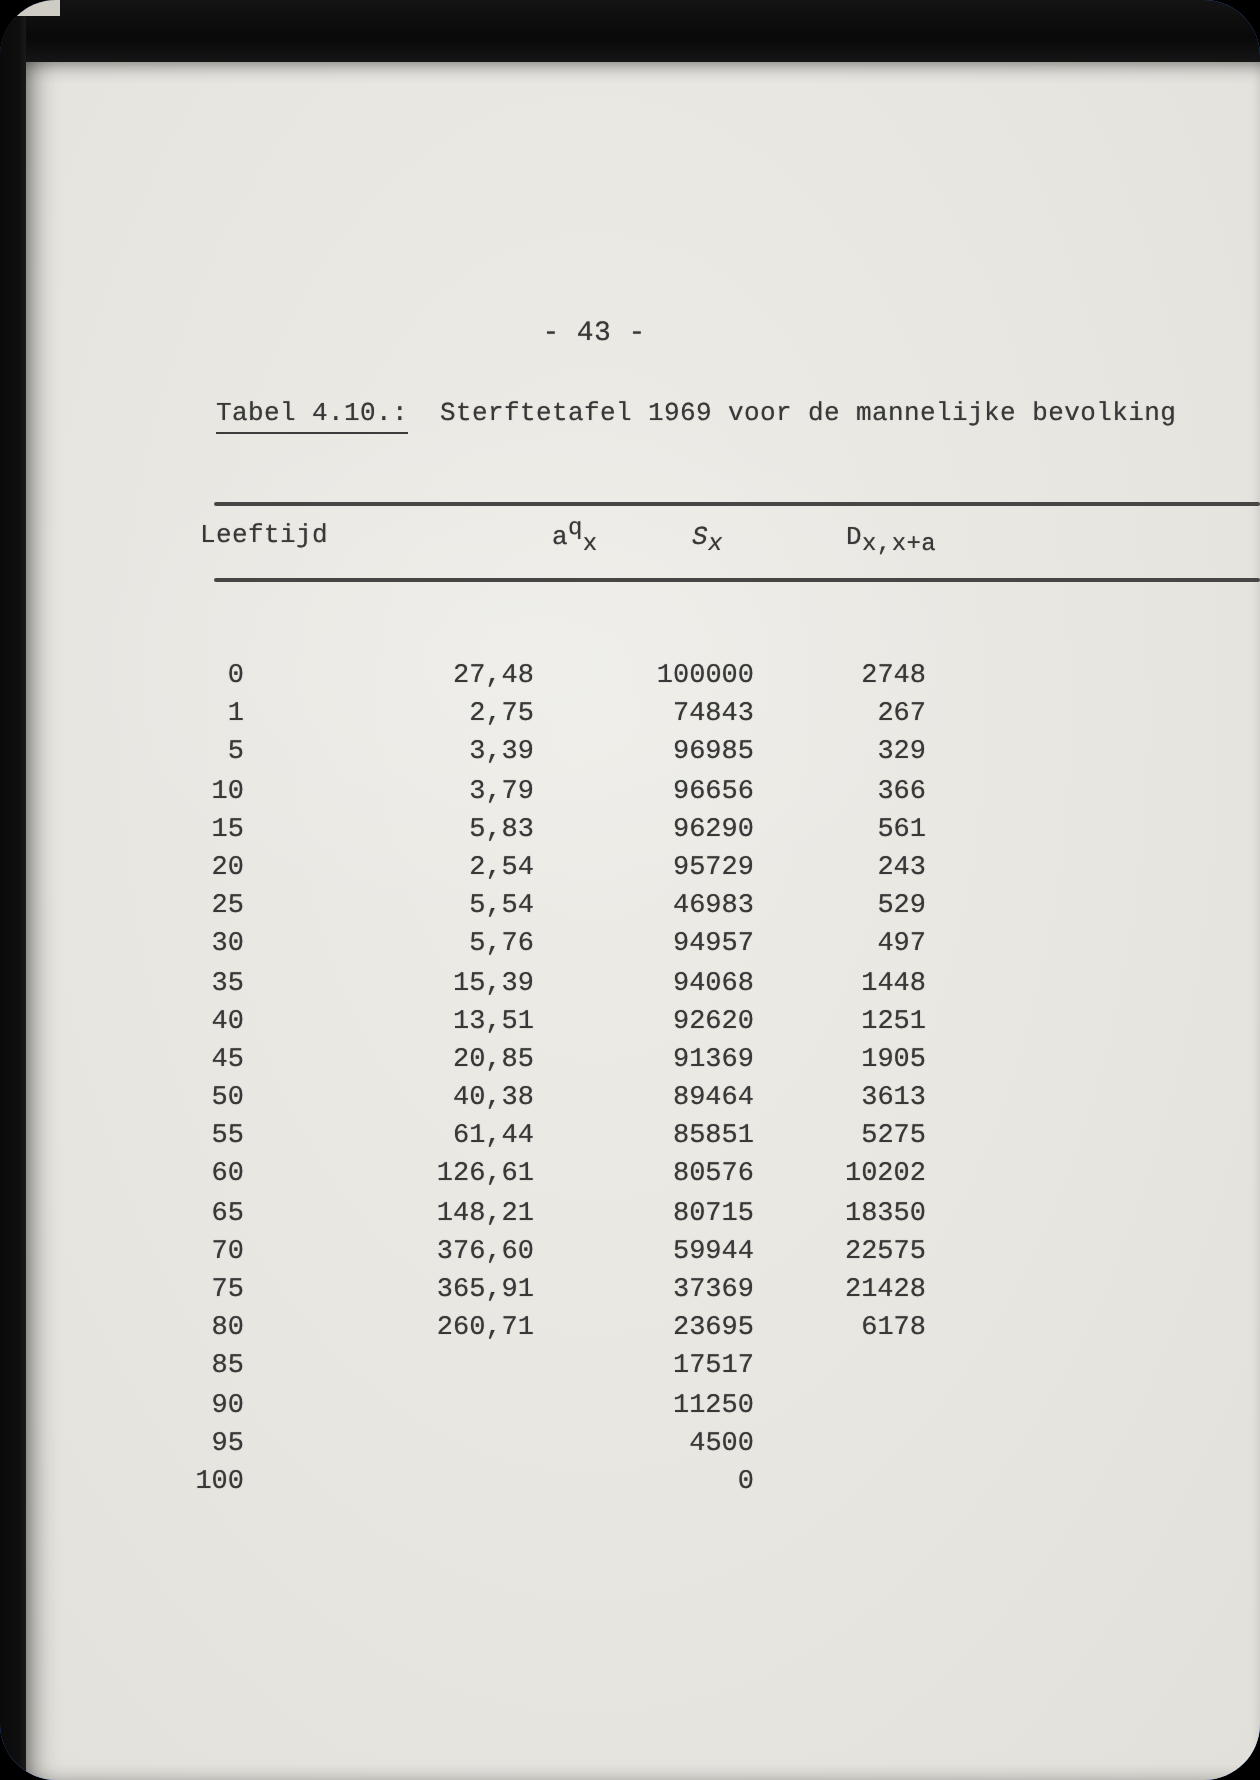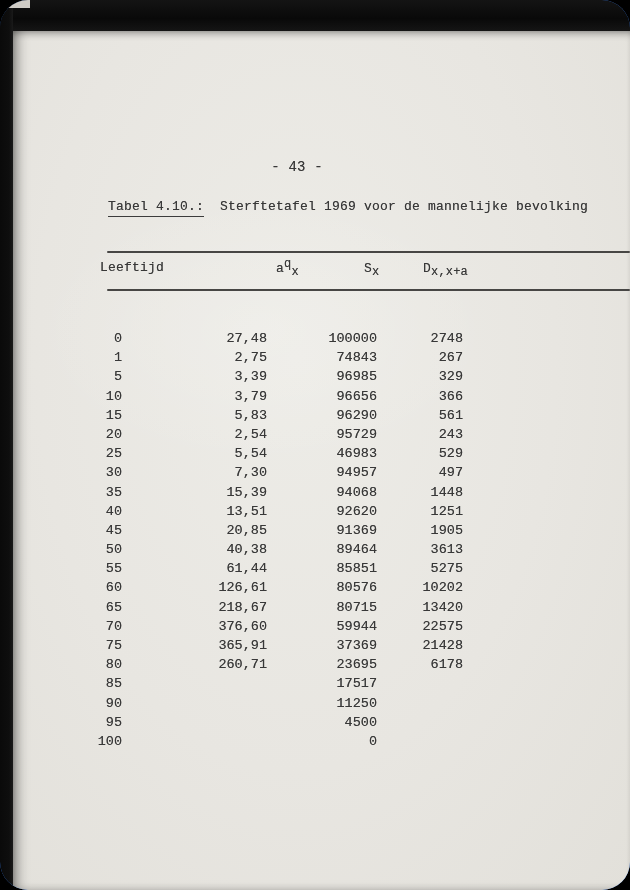--- a/index.html
+++ b/index.html
@@ -54,21 +54,21 @@
   .title-text{margin-left:16px;}
   .rule{
     position:absolute;left:107px;width:523px;height:2px;
     background:#474644;border-radius:1px;
   }
   .rule-top{top:251px;}
   .rule-mid{top:289px;}
   .thead{position:absolute;top:0;left:0;font-size:13px;}
   .h-age{position:absolute;left:100px;top:260px;}
   .h-aqx{position:absolute;left:237px;top:261px;margin-left:39px;}
-  .h-sx{position:absolute;left:364px;top:261px;}
+  .h-sx{position:absolute;left:346px;top:261px;font-style:italic;}
   .h-dx{position:absolute;left:423px;top:261px;}
   .supc{position:relative;top:-5px;font-size:12px;}
   .subc{position:relative;top:3px;font-size:12px;}
   .tbody{
     position:absolute;left:92px;top:329px;
     display:grid;
     grid-template-columns:30px 145px 110px 86px;
     grid-auto-rows:19.2px;
     font-size:13.5px;
   }
@@ -108,28 +108,28 @@
     <div class="rule rule-mid"></div>
 
     <div class="tbody">
         <div class="trow"><div class="cell cell-age">0</div><div class="cell cell-aqx">27,48</div><div class="cell cell-sx">100000</div><div class="cell cell-dx">2748</div></div>
         <div class="trow"><div class="cell cell-age">1</div><div class="cell cell-aqx">2,75</div><div class="cell cell-sx">74843</div><div class="cell cell-dx">267</div></div>
         <div class="trow"><div class="cell cell-age">5</div><div class="cell cell-aqx">3,39</div><div class="cell cell-sx">96985</div><div class="cell cell-dx">329</div></div>
         <div class="trow"><div class="cell cell-age">10</div><div class="cell cell-aqx">3,79</div><div class="cell cell-sx">96656</div><div class="cell cell-dx">366</div></div>
         <div class="trow"><div class="cell cell-age">15</div><div class="cell cell-aqx">5,83</div><div class="cell cell-sx">96290</div><div class="cell cell-dx">561</div></div>
         <div class="trow"><div class="cell cell-age">20</div><div class="cell cell-aqx">2,54</div><div class="cell cell-sx">95729</div><div class="cell cell-dx">243</div></div>
         <div class="trow"><div class="cell cell-age">25</div><div class="cell cell-aqx">5,54</div><div class="cell cell-sx">46983</div><div class="cell cell-dx">529</div></div>
-        <div class="trow"><div class="cell cell-age">30</div><div class="cell cell-aqx">7,30</div><div class="cell cell-sx">94957</div><div class="cell cell-dx">497</div></div>
+        <div class="trow"><div class="cell cell-age">30</div><div class="cell cell-aqx">5,76</div><div class="cell cell-sx">94957</div><div class="cell cell-dx">497</div></div>
         <div class="trow"><div class="cell cell-age">35</div><div class="cell cell-aqx">15,39</div><div class="cell cell-sx">94068</div><div class="cell cell-dx">1448</div></div>
         <div class="trow"><div class="cell cell-age">40</div><div class="cell cell-aqx">13,51</div><div class="cell cell-sx">92620</div><div class="cell cell-dx">1251</div></div>
         <div class="trow"><div class="cell cell-age">45</div><div class="cell cell-aqx">20,85</div><div class="cell cell-sx">91369</div><div class="cell cell-dx">1905</div></div>
         <div class="trow"><div class="cell cell-age">50</div><div class="cell cell-aqx">40,38</div><div class="cell cell-sx">89464</div><div class="cell cell-dx">3613</div></div>
         <div class="trow"><div class="cell cell-age">55</div><div class="cell cell-aqx">61,44</div><div class="cell cell-sx">85851</div><div class="cell cell-dx">5275</div></div>
         <div class="trow"><div class="cell cell-age">60</div><div class="cell cell-aqx">126,61</div><div class="cell cell-sx">80576</div><div class="cell cell-dx">10202</div></div>
-        <div class="trow"><div class="cell cell-age">65</div><div class="cell cell-aqx">218,67</div><div class="cell cell-sx">80715</div><div class="cell cell-dx">13420</div></div>
+        <div class="trow"><div class="cell cell-age">65</div><div class="cell cell-aqx">148,21</div><div class="cell cell-sx">80715</div><div class="cell cell-dx">18350</div></div>
         <div class="trow"><div class="cell cell-age">70</div><div class="cell cell-aqx">376,60</div><div class="cell cell-sx">59944</div><div class="cell cell-dx">22575</div></div>
         <div class="trow"><div class="cell cell-age">75</div><div class="cell cell-aqx">365,91</div><div class="cell cell-sx">37369</div><div class="cell cell-dx">21428</div></div>
         <div class="trow"><div class="cell cell-age">80</div><div class="cell cell-aqx">260,71</div><div class="cell cell-sx">23695</div><div class="cell cell-dx">6178</div></div>
         <div class="trow"><div class="cell cell-age">85</div><div class="cell cell-aqx"></div><div class="cell cell-sx">17517</div><div class="cell cell-dx"></div></div>
         <div class="trow"><div class="cell cell-age">90</div><div class="cell cell-aqx"></div><div class="cell cell-sx">11250</div><div class="cell cell-dx"></div></div>
         <div class="trow"><div class="cell cell-age">95</div><div class="cell cell-aqx"></div><div class="cell cell-sx">4500</div><div class="cell cell-dx"></div></div>
         <div class="trow"><div class="cell cell-age">100</div><div class="cell cell-aqx"></div><div class="cell cell-sx">0</div><div class="cell cell-dx"></div></div>
       </div>
   </div>
 </div>

